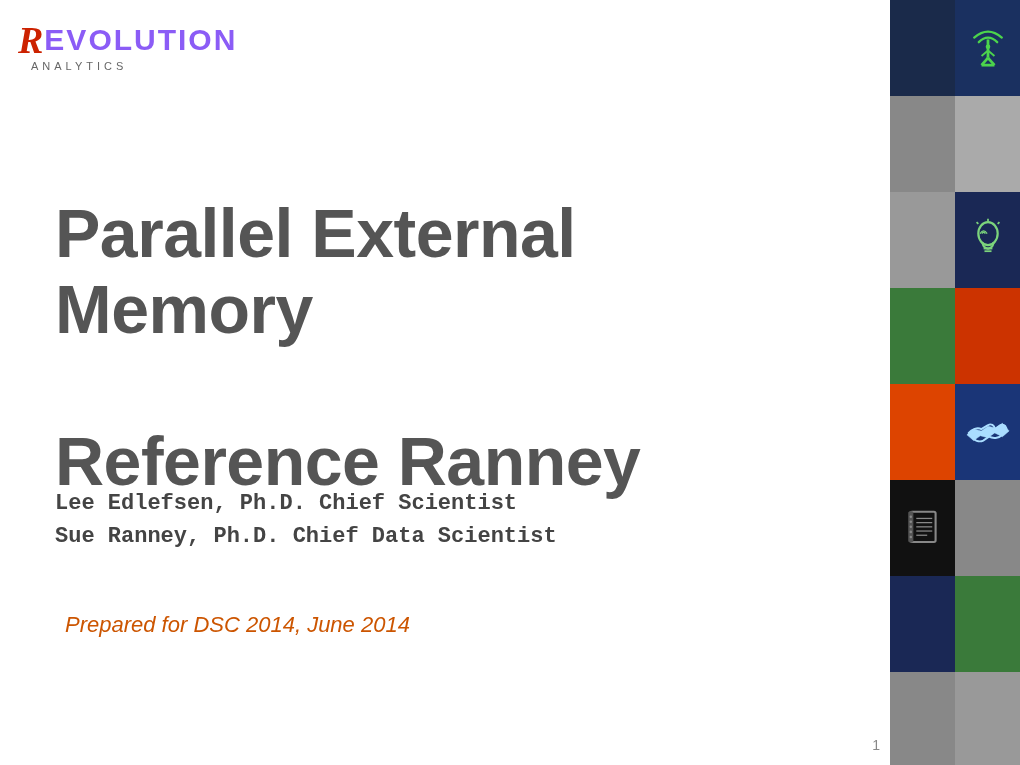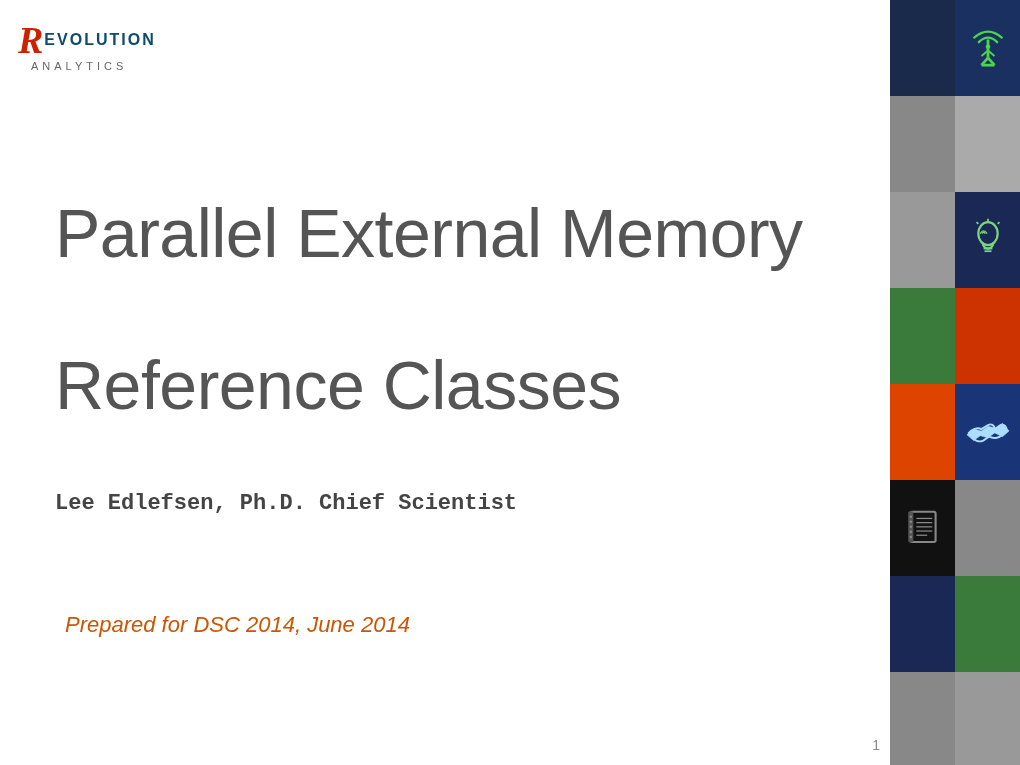--- a/index.html
+++ b/index.html
@@ -37,23 +37,23 @@
 
     .logo-r {
       font-size: 38px;
       font-weight: 900;
       color: #cc2200;
       font-style: italic;
       font-family: Georgia, serif;
     }
 
     .logo-evolution {
-      font-size: 16px;
+      font-size: 30px;
       font-weight: 700;
-      color: #0c4a6e;
+      color: #8b5cf6;
       letter-spacing: 2px;
       text-transform: uppercase;
       margin-left: 1px;
       text-align: center;
     }
 
     .logo-analytics {
       font-size: 11px;
       font-weight: 400;
       color: #666666;
@@ -66,21 +66,21 @@
     
     .main-title {
       position: absolute;
       top: 195px;
       left: 55px;
       width: 760px;
     }
 
     .main-title h1 {
       font-size: 68px;
-      font-weight: 400;
+      font-weight: 700;
       color: #555555;
       line-height: 1.12;
       letter-spacing: -0.5px;
     }
 
     
     .author-info {
       position: absolute;
       top: 487px;
       left: 55px;
@@ -156,26 +156,27 @@
       <span class="logo-r">R</span>
       <span class="logo-evolution">EVoLUTION</span>
     </div>
     <div class="logo-analytics">ANALYTICS</div>
   </div>
 
   <div class="main-title">
     <h1>
       <span>Parallel External Memory</span><br>
       <br>
-      <span>Reference Classes</span>
+      <span>Reference Ranney</span>
     </h1>
   </div>
 
   <div class="author-info">
     <p>Lee Edlefsen, Ph.D. Chief Scientist</p>
+    <p>Sue Ranney, Ph.D. Chief Data Scientist</p>
   </div>
 
   <div class="prepared-for">
     <p>Prepared for DSC 2014, June 2014</p>
   </div>
 
   <div class="slide-number">1</div>
 
   <div class="tile-grid">
 

